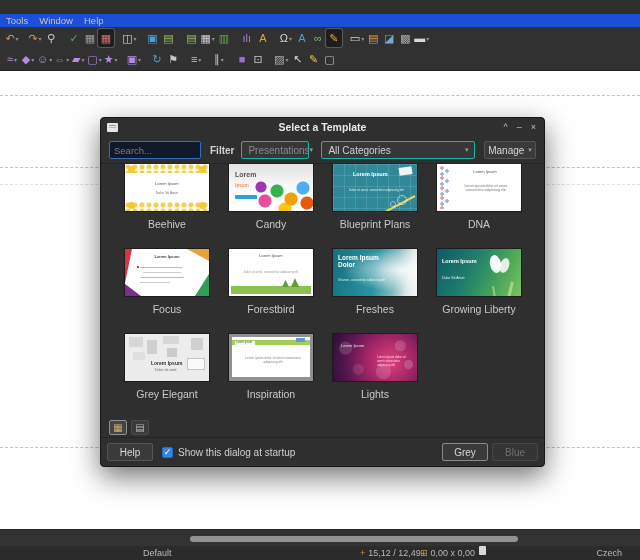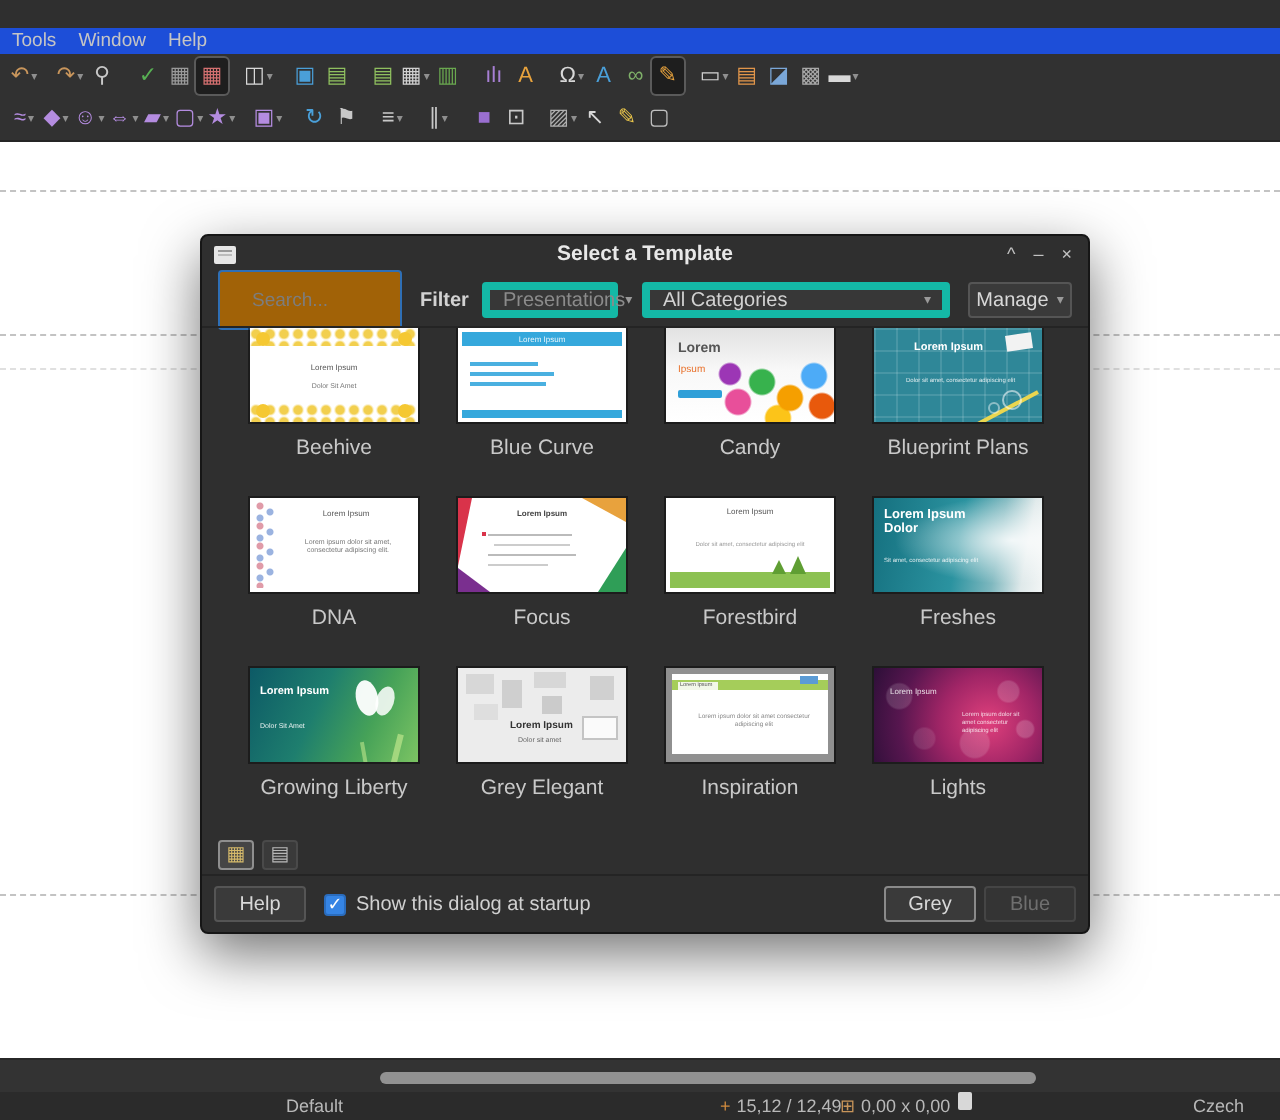--- a/index.html
+++ b/index.html
@@ -55,26 +55,26 @@
   .dlg-titlebar { position:relative; height:18px; display:flex; align-items:center; padding:0 6px; }
   .dlg-icon { width:11px; height:9px; background:#e6e6e6; border-radius:1px; position:relative; }
   .dlg-icon:after { content:""; position:absolute; left:2px; top:2px; right:2px; height:1px;
                     background:#999; box-shadow:0 2px 0 #bbb; }
   .dlg-title { position:absolute; left:0; right:0; text-align:center; font-size:10.5px;
                font-weight:bold; color:#e8e8e8; pointer-events:none; }
   .dlg-controls { position:absolute; right:8px; top:0; height:18px; display:flex; gap:9px;
                   align-items:center; font-size:9px; color:#c2c2c2; }
   .dlg-row { position:absolute; top:18px; left:0; right:0; height:28px; display:flex;
              align-items:center; padding:0 8px; }
-  .search { width:92px; height:30px; background:#a16207; border:1px solid #2f6fb5;
-            border-radius:2px; color:#cfcfcf; font-size:9.5px; padding:0 16px; outline:none;
+  .search { width:92px; height:18px; background:#0f172a; border:1px solid #2f6fb5;
+            border-radius:2px; color:#cfcfcf; font-size:9.5px; padding:0 4px; outline:none;
             font-family:inherit; }
   .search::placeholder { color:#7d7d7d; }
   .lbl-filter { margin-left:9px; font-size:10px; font-weight:bold; color:#d2d2d2; }
-  .select { height:18px; background:#373737; border:4px solid #14b8a6; border-radius:2px;
+  .select { height:18px; background:#373737; border:1px solid #14b8a6; border-radius:2px;
             display:flex; align-items:center; justify-content:space-between;
             padding:0 6px; font-size:10px; color:#d2d2d2; }
   .sel-type { width:68px; margin-left:7px; color:#8b8b8b; }
   .sel-cat  { width:154px; margin-left:12px; }
   .sel-caret { font-size:7px; color:#9a9a9a; font-style:normal; }
   .btn { background:#3a3a3a; border:1px solid #555; border-radius:2px; color:#d8d8d8;
          font-size:10px; display:flex; align-items:center; justify-content:center; }
   .btn-manage { width:52px; height:18px; margin-left:auto; gap:4px; }
   .dlg-sep { position:absolute; left:0; right:0; height:1px; background:#242424; }
 
@@ -418,31 +418,20 @@
             <i class="bh-c bh1"></i>
             <i class="bh-c bh2"></i>
             <i class="bh-c bh3"></i>
             <i class="bh-c bh4"></i>
             <span class="tx tx0">Lorem Ipsum</span>
             <span class="tx tx1">Dolor Sit Amet</span>
           </div>
           <div class="tpl-name">Beehive</div>
         </div>
         <div class="tpl">
-          <div class="thumb t-blue-curve">
-            <i class="bc-top"></i>
-            <i class="bc-bot"></i>
-            <i class="bc-l bcl1"></i>
-            <i class="bc-l bcl2"></i>
-            <i class="bc-l bcl3"></i>
-            <span class="tx tx0">Lorem Ipsum</span>
-          </div>
-          <div class="tpl-name">Blue Curve</div>
-        </div>
-        <div class="tpl">
           <div class="thumb t-candy">
             <i class="cd-candies"></i>
             <i class="cd-btn"></i>
             <span class="tx tx0">Lorem</span>
             <span class="tx tx1">Ipsum</span>
           </div>
           <div class="tpl-name">Candy</div>
         </div>
         <div class="tpl">
           <div class="thumb t-blueprint-plans">

